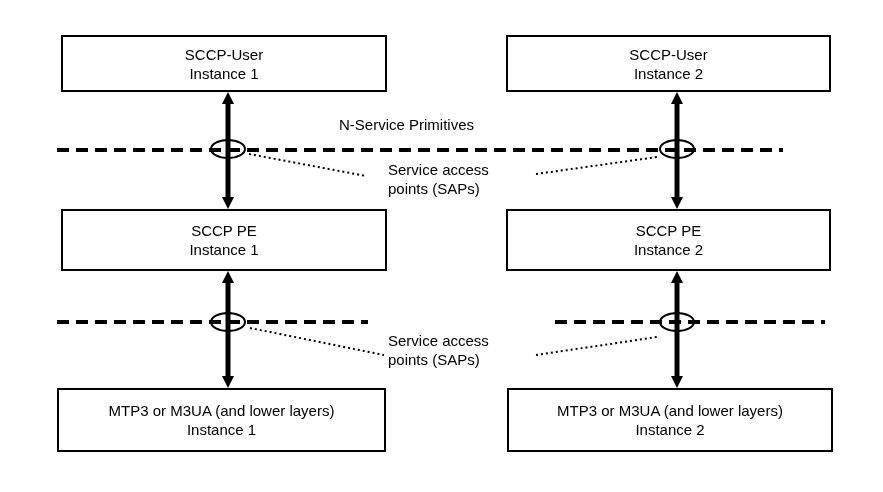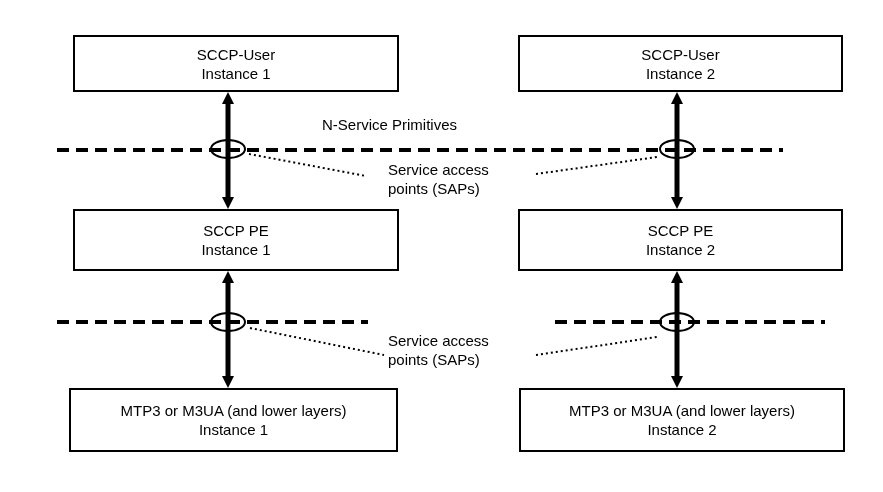--- a/index.html
+++ b/index.html
@@ -21,35 +21,34 @@
     box-sizing: border-box;
     border: 2px solid #000000;
     background: #ffffff;
     display: flex;
     flex-direction: column;
     align-items: center;
     justify-content: center;
     text-align: center;
     font-size: 15px;
     line-height: 19px;
-    margin-left: 12px;
   }
   .box-sccp-user-1 { left: 61px;  top: 35px;  width: 326px; height: 57px; }
   .box-sccp-user-2 { left: 506px; top: 35px;  width: 325px; height: 57px; }
   .box-sccp-pe-1   { left: 61px;  top: 209px; width: 326px; height: 62px; }
   .box-sccp-pe-2   { left: 506px; top: 209px; width: 325px; height: 62px; }
   .box-mtp3-1      { left: 57px;  top: 388px; width: 329px; height: 64px; }
   .box-mtp3-2      { left: 507px; top: 388px; width: 326px; height: 64px; }
   .diagram-label {
     position: absolute;
     font-size: 15px;
     line-height: 19px;
     white-space: nowrap;
   }
-  .label-n-service    { left: 322px; top: 115px; }
+  .label-n-service    { left: 339px; top: 115px; }
   .label-mtp3-service { left: 328px; top: 291px; }
   .label-sap-top      { left: 388px; top: 160px; }
   .label-sap-bottom   { left: 388px; top: 331px; }
   .lines-overlay {
     position: absolute;
     left: 0;
     top: 0;
     width: 883px;
     height: 492px;
     pointer-events: none;

